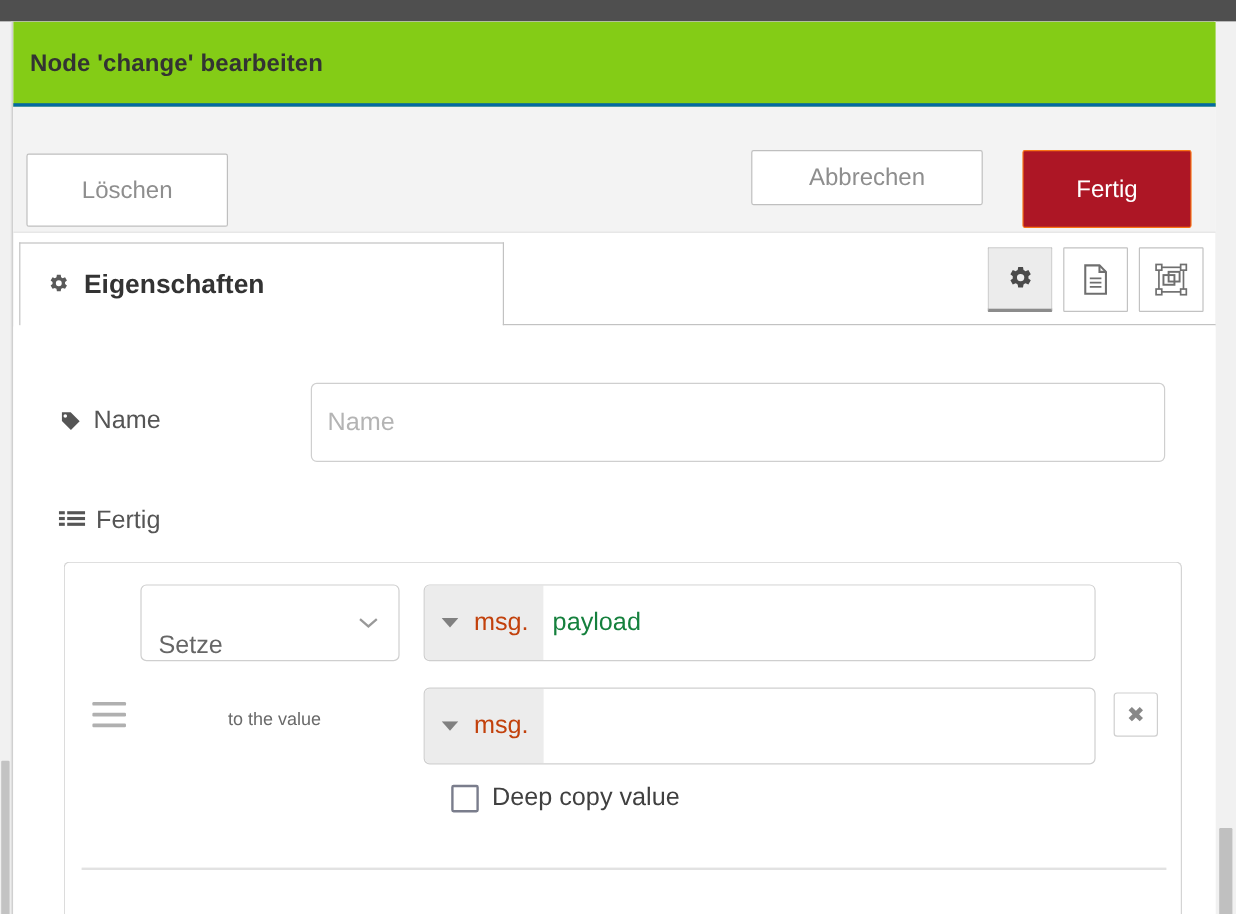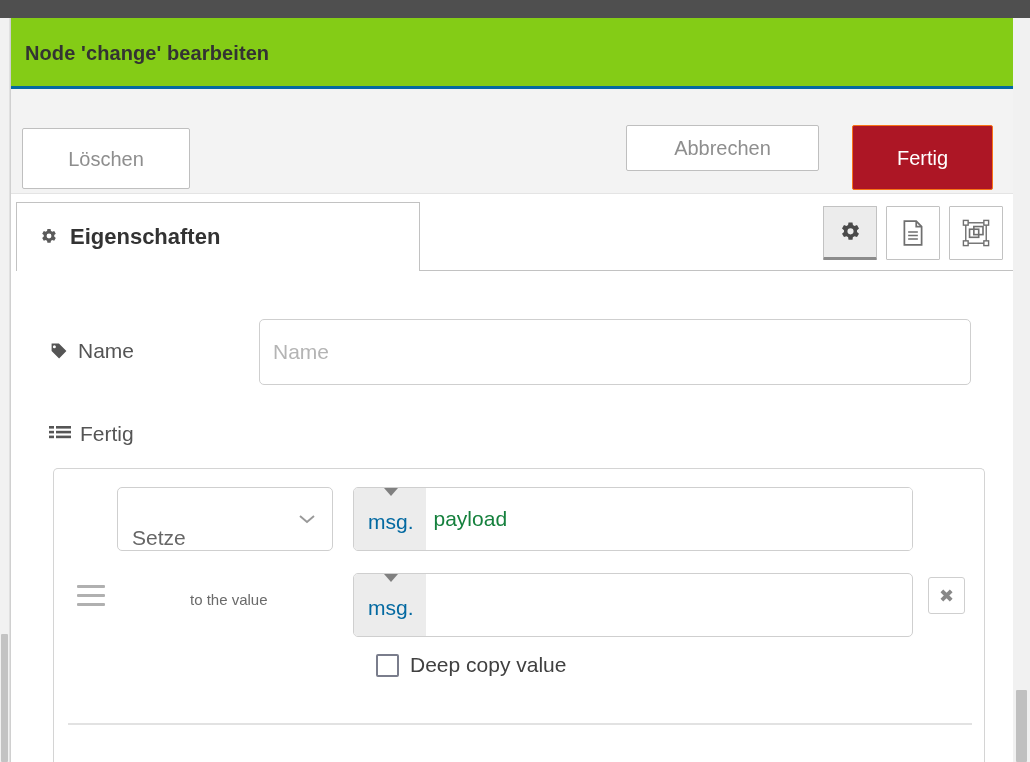--- a/index.html
+++ b/index.html
@@ -308,24 +308,23 @@
     display: flex;
     align-items: stretch;
     overflow: hidden;
   }
   .typed-input .prefix {
     background: #ececec;
     display: flex;
     align-items: center;
     padding: 0 12px 0 14px;
     font-size: 21px;
-    color: #0369a1;
+    color: #c2410c;
     cursor: pointer;
     gap: 13px;
-    flex-direction: column;
   }
   .typed-input .value {
     flex: 1;
     display: flex;
     align-items: center;
     padding-left: 8px;
     font-size: 21px;
     color: #15803d;
     background: #ffffff;
   }

